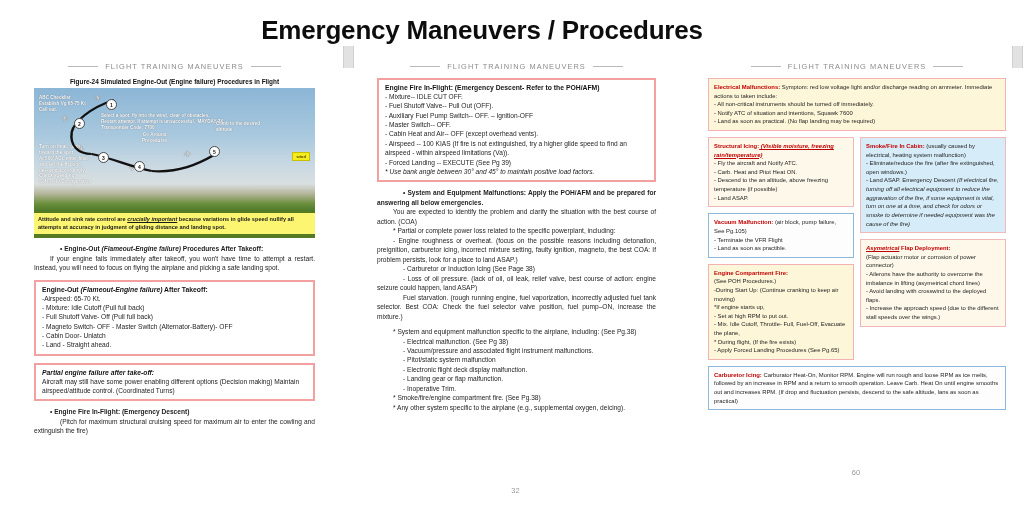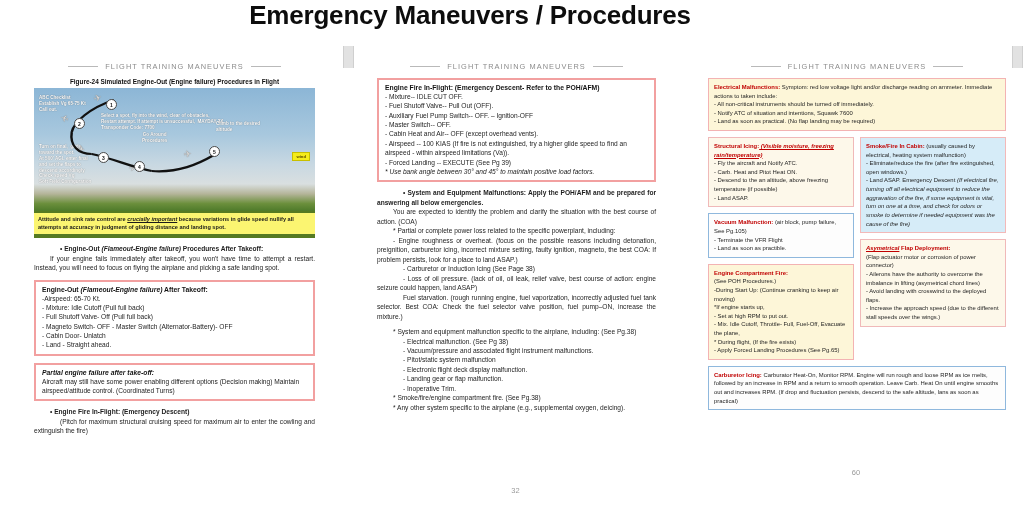--- a/index.html
+++ b/index.html
@@ -3,22 +3,22 @@
 <meta charset="utf-8">
 <style>
   html,body{margin:0;padding:0;}
   body{
     width:1024px;height:517px;background:#ffffff;
     font-family:"Liberation Sans", sans-serif;
     overflow:hidden;position:relative;
   }
   
   .title-bar{
-    position:absolute;left:0;top:0;width:940px;height:46px;
-    display:flex;align-items:flex-start;justify-content:center;
+    position:absolute;left:12px;top:0;width:940px;height:46px;
+    display:flex;align-items:flex-end;justify-content:center;
   }
   .title-bar .title{
     font-family:"Liberation Sans", sans-serif;
     font-weight:bold;font-size:26px;color:#0d0d0d;letter-spacing:-0.2px;
   }
   
   .gutter{position:absolute;top:46px;width:9px;height:22px;background:#e2e2e2;border-left:1px solid #cfcfcf;border-right:1px solid #cfcfcf;}
   .gutter.g1{left:343px;}
   .gutter.g2{left:1012px;}
 

